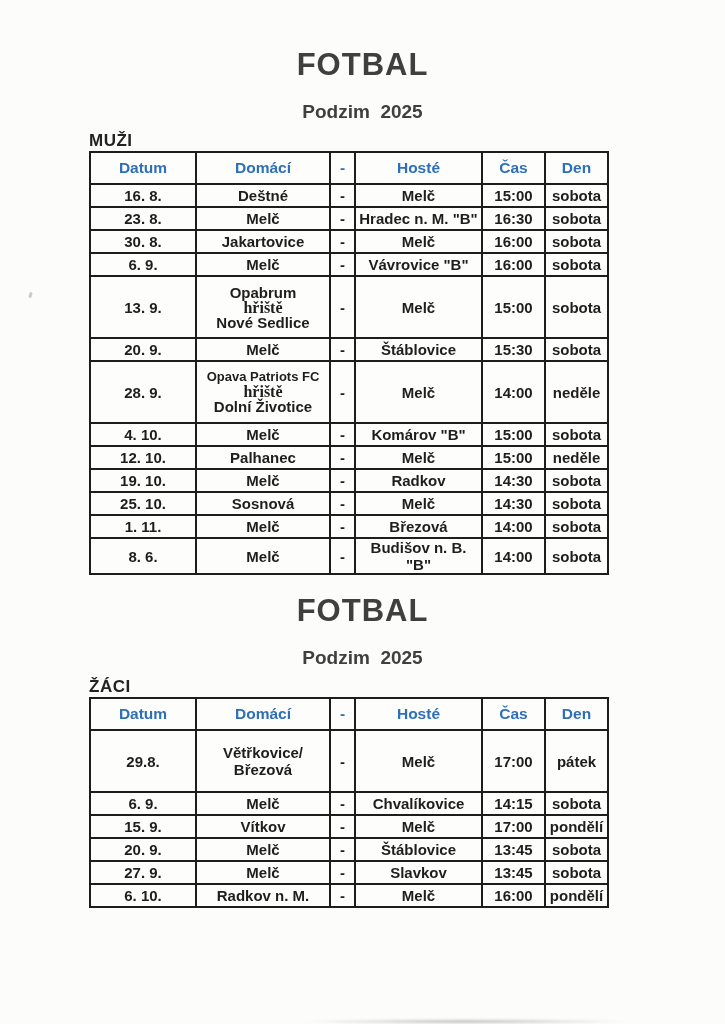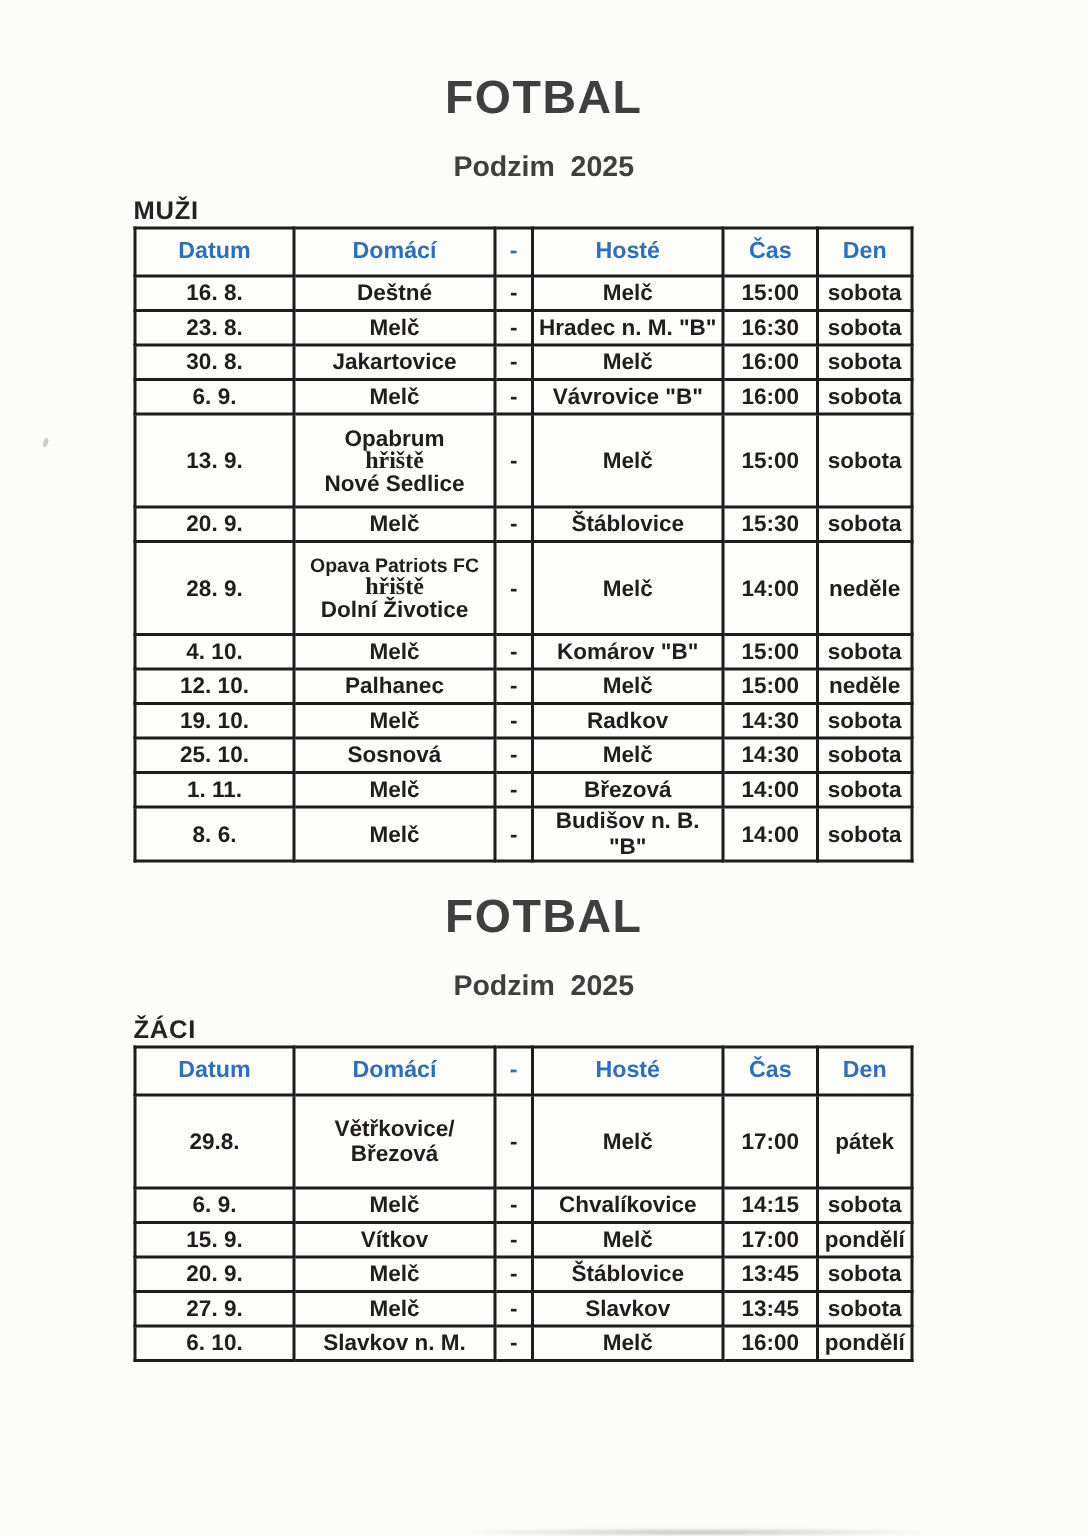--- a/index.html
+++ b/index.html
@@ -303,21 +303,21 @@
           <tr>
             <td>27. 9.</td>
             <td class="melc">Melč</td>
             <td>-</td>
             <td>Slavkov</td>
             <td>13:45</td>
             <td>sobota</td>
           </tr>
           <tr>
             <td>6. 10.</td>
-            <td>Slavkov n. M.</td>
+            <td>Radkov n. M.</td>
             <td>-</td>
             <td class="melc">Melč</td>
             <td>16:00</td>
             <td>pondělí</td>
           </tr>
         </tbody>
     </table>
   </div>
 
   <div class="speck"></div>

